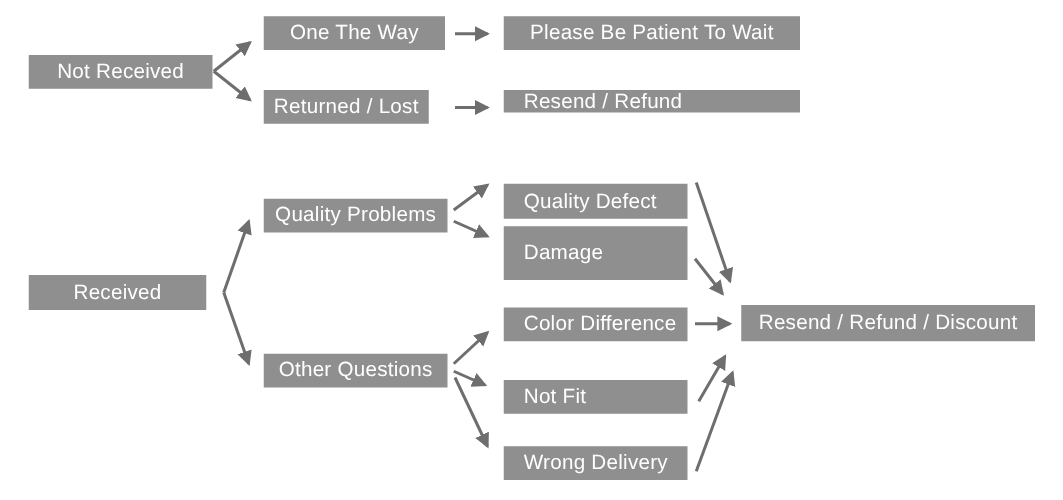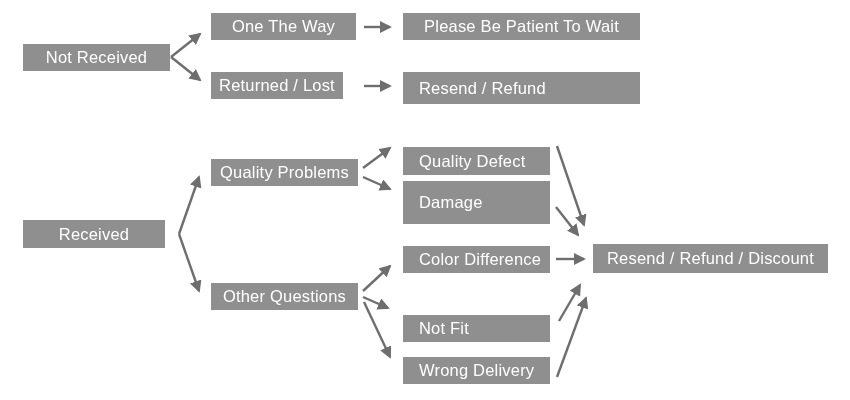--- a/index.html
+++ b/index.html
@@ -71,33 +71,33 @@
   </svg>
 
   <div class="node" style="left:23px; top:44px; width:147px; height:27px;">Not Received</div>
 
   <div class="node" style="left:211px; top:13px; width:145px; height:27px;">One The Way</div>
 
   <div class="node" style="left:403px; top:13px; width:237px; height:27px;">Please Be Patient To Wait</div>
 
   <div class="node" style="left:211px; top:72px; width:132px; height:27px;">Returned / Lost</div>
 
-  <div class="node left" style="left:403px; top:72px; width:237px; height:32px;">Resend / Refund</div>
+  <div class="node left" style="left:403px; top:72px; width:237px; height:18px;">Resend / Refund</div>
 
   <div class="node" style="left:23px; top:220px; width:142px; height:28px;">Received</div>
 
   <div class="node" style="left:211px; top:159px; width:147px; height:27px;">Quality Problems</div>
 
   <div class="node" style="left:211px; top:283px; width:147px; height:27px;">Other Questions</div>
 
   <div class="node left" style="left:403px; top:127px; width:147px; height:28px;margin-top:20px;">Quality Defect</div>
 
   <div class="node left" style="left:403px; top:181px; width:147px; height:43px;">Damage</div>
 
   <div class="node left" style="left:403px; top:246px; width:147px; height:27px;">Color Difference</div>
 
-  <div class="node left" style="left:403px; top:304px; width:147px; height:27px;margin-top:11px;">Not Fit</div>
+  <div class="node left" style="left:403px; top:304px; width:147px; height:27px;">Not Fit</div>
 
   <div class="node left" style="left:403px; top:357px; width:147px; height:27px;">Wrong Delivery</div>
 
   <div class="node" style="left:593px; top:244px; width:235px; height:29px;text-align:right;">Resend / Refund / Discount</div>
 
 </div>
 
 </body></html>

